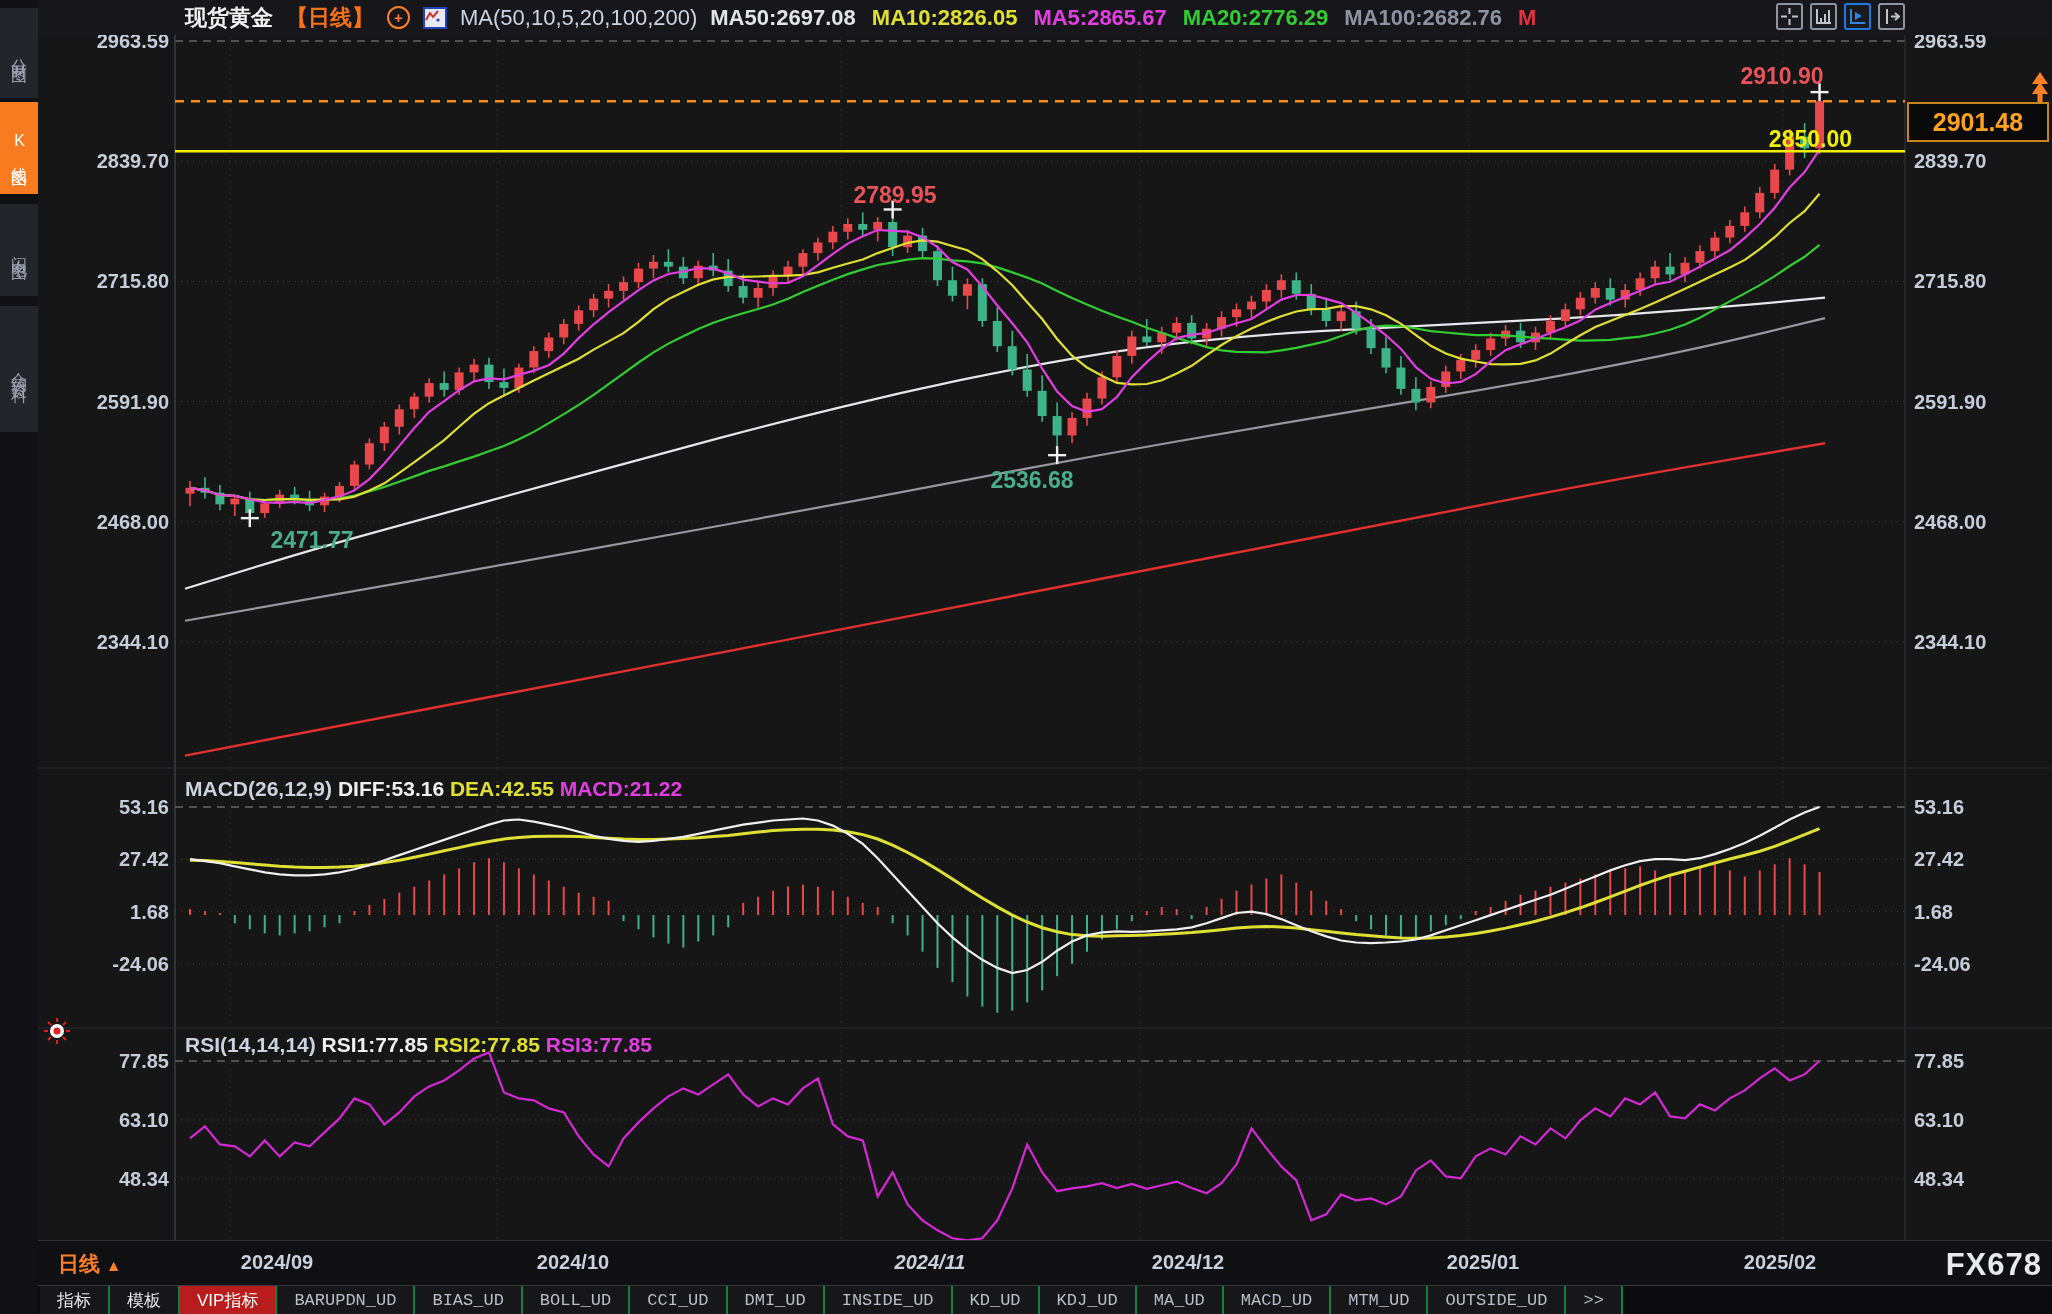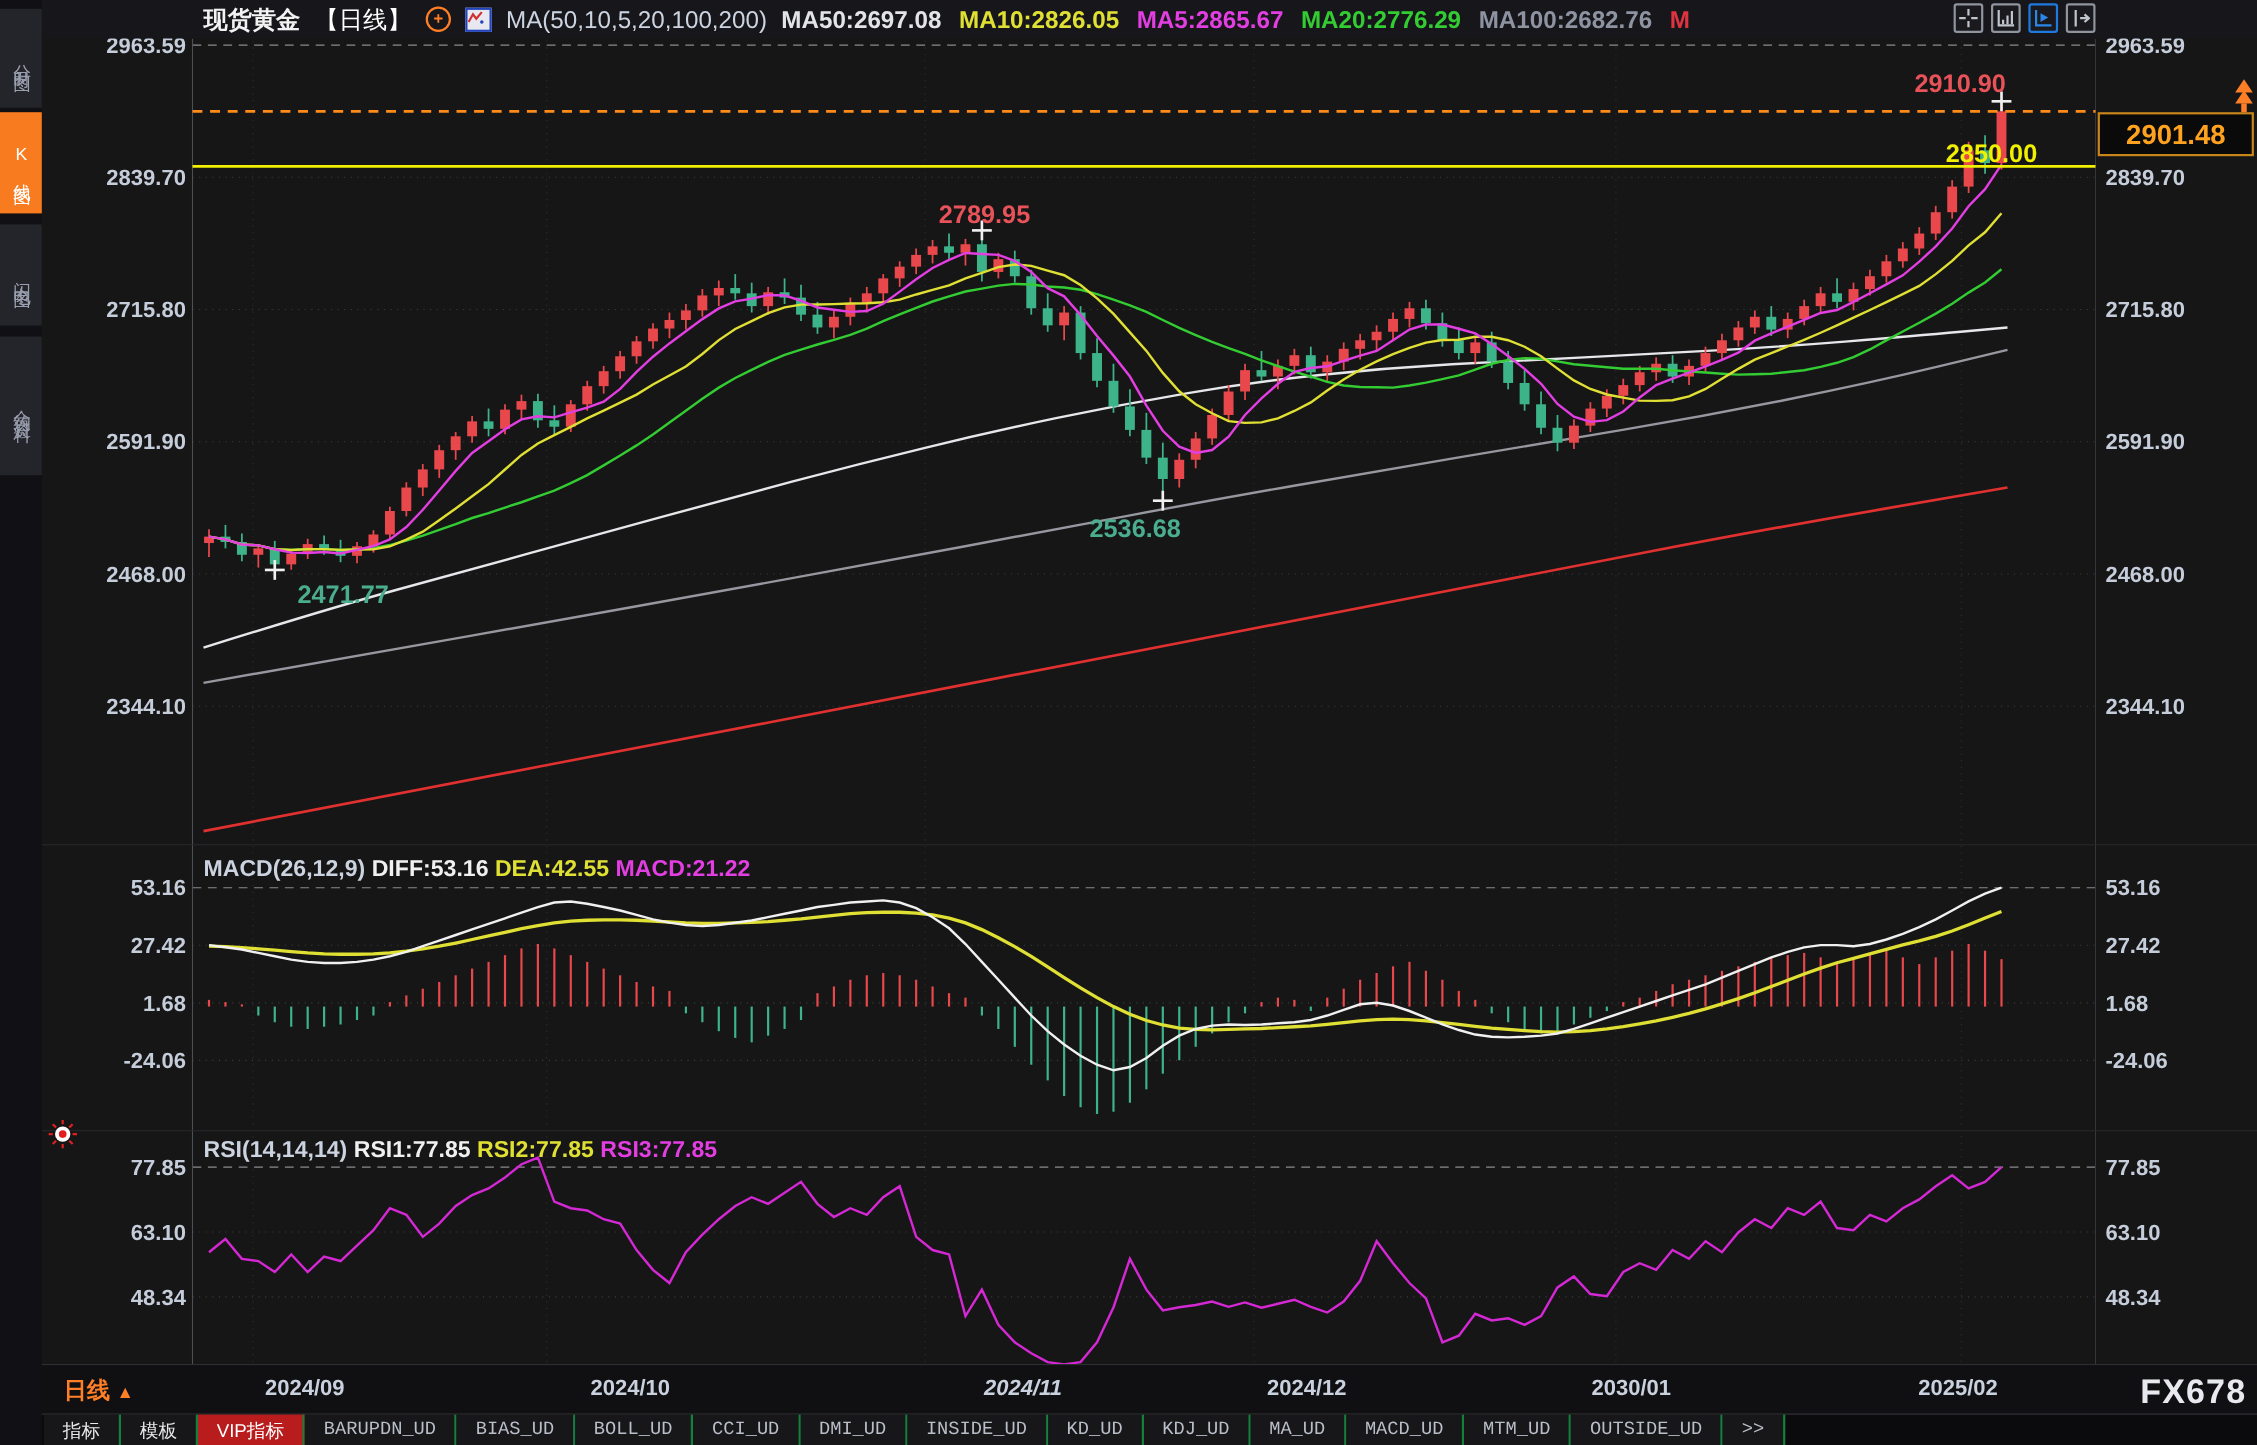--- a/index.html
+++ b/index.html
@@ -9,21 +9,21 @@
   #sidebar{position:absolute;left:0;top:0;width:38px;height:1314px;background:#111115;z-index:5;}
   .side-tab{position:absolute;left:0;width:38px;background:#24242b;color:#9aa0af;
             display:flex;align-items:center;justify-content:center;cursor:pointer;}
   .side-tab span{writing-mode:vertical-lr;text-orientation:upright;font-size:16px;letter-spacing:5px;line-height:38px;}
   .side-tab.active{background:#f87c1f;color:#ffffff;}
   
   #header{position:absolute;left:38px;top:0;width:2014px;height:35px;background:#17171b;z-index:4;
           display:flex;align-items:center;gap:13px;padding-left:147px;box-sizing:border-box;
           font-size:22px;white-space:nowrap;}
   #title{color:#f2f2f2;font-weight:bold;}
-  #period-tag{color:#ffffff;font-weight:normal;}
+  #period-tag{color:#f97316;font-weight:bold;}
   .plus-circle{display:inline-flex;width:19px;height:19px;border:2px solid #ff7f27;border-radius:50%;
                color:#ff7f27;align-items:center;justify-content:center;font-size:15px;font-weight:bold;line-height:1;}
   .mini-chart{display:inline-block;width:20px;height:18px;background:#e8e8f0;border:2px solid #2244bb;position:relative;}
   .mini-chart svg{position:absolute;left:0;top:0;}
   #ma-label{color:#ccd4e2;}
   #ma-values{display:flex;gap:16px;}
   #ma-values span{font-weight:bold;}
   #toolbar{position:absolute;right:147px;top:3px;display:flex;gap:7px;}
   .tool-btn{width:27px;height:27px;border:2px solid #8f949e;border-radius:3px;background:#1a1a1e;
             display:flex;align-items:center;justify-content:center;box-sizing:border-box;}
@@ -564,21 +564,21 @@
       <circle cx="13" cy="13" r="7" fill="#ffffff"></circle>
       <circle cx="13" cy="13" r="3.5" fill="#e02020"></circle>
     </svg>
   </div>
 
   <div id="time-axis">
     <span id="tf-chip">
       <span>日线</span>
       <span id="tf-arrow">▲</span>
     </span>
-    <span id="months"><span class="month-label" style="left: 239px;">2024/09</span><span class="month-label" style="left: 535px;">2024/10</span><span class="month-label" style="left: 892px; font-style: italic;">2024/11</span><span class="month-label" style="left: 1150px;">2024/12</span><span class="month-label" style="left: 1445px;">2030/01</span><span class="month-label" style="left: 1742px;">2025/02</span></span>
+    <span id="months"><span class="month-label" style="left: 239px;">2024/09</span><span class="month-label" style="left: 535px;">2024/10</span><span class="month-label" style="left: 892px; font-style: italic;">2024/11</span><span class="month-label" style="left: 1150px;">2024/12</span><span class="month-label" style="left: 1445px;">2025/01</span><span class="month-label" style="left: 1742px;">2025/02</span></span>
     <span id="watermark">FX678</span>
   </div>
 
   <div id="tabbar">
       <span class="btab cjk">指标</span>
       <span class="btab cjk">模板</span>
       <span class="btab cjk active">VIP指标</span>
       <span class="btab">BARUPDN_UD</span>
       <span class="btab">BIAS_UD</span>
       <span class="btab">BOLL_UD</span>

